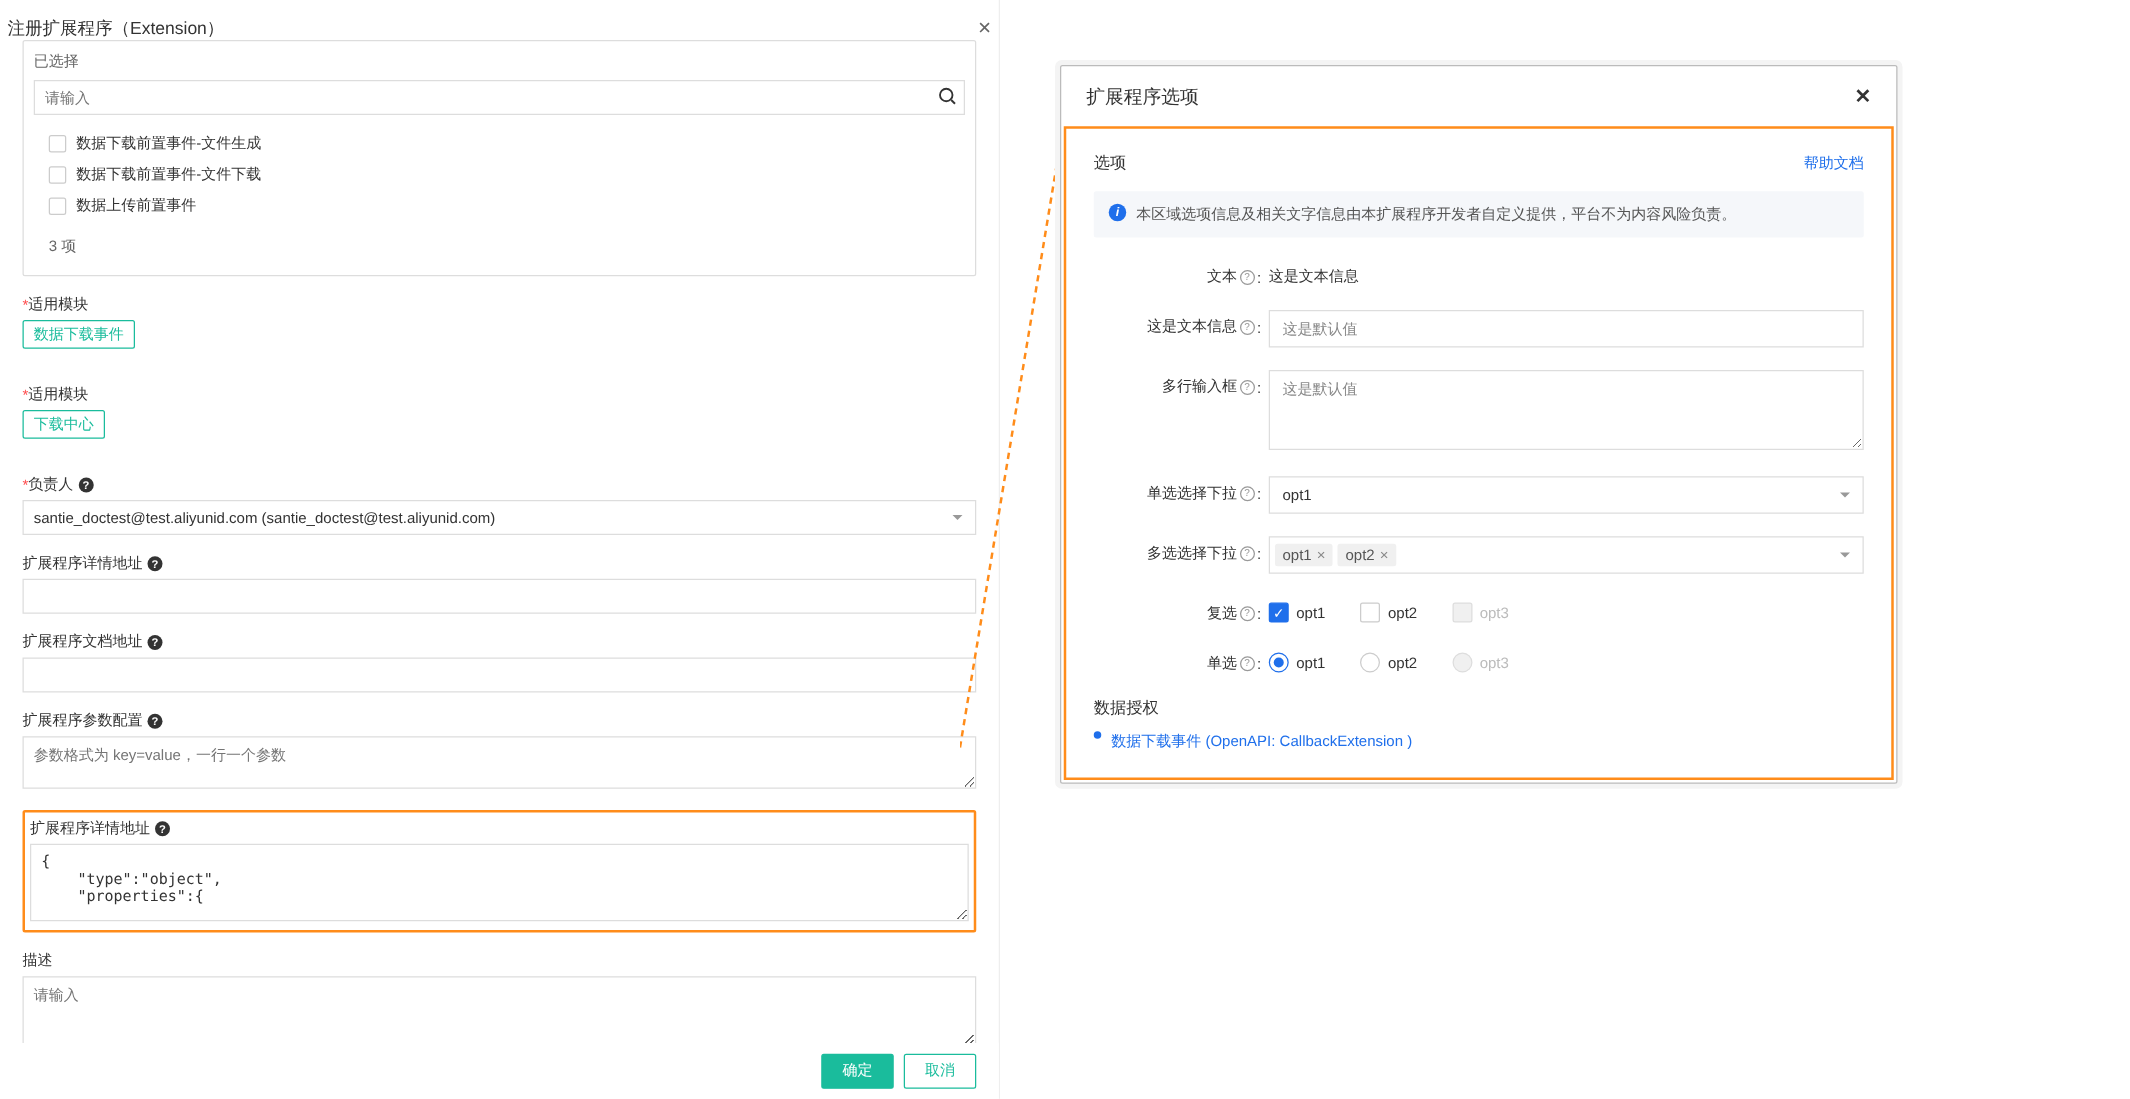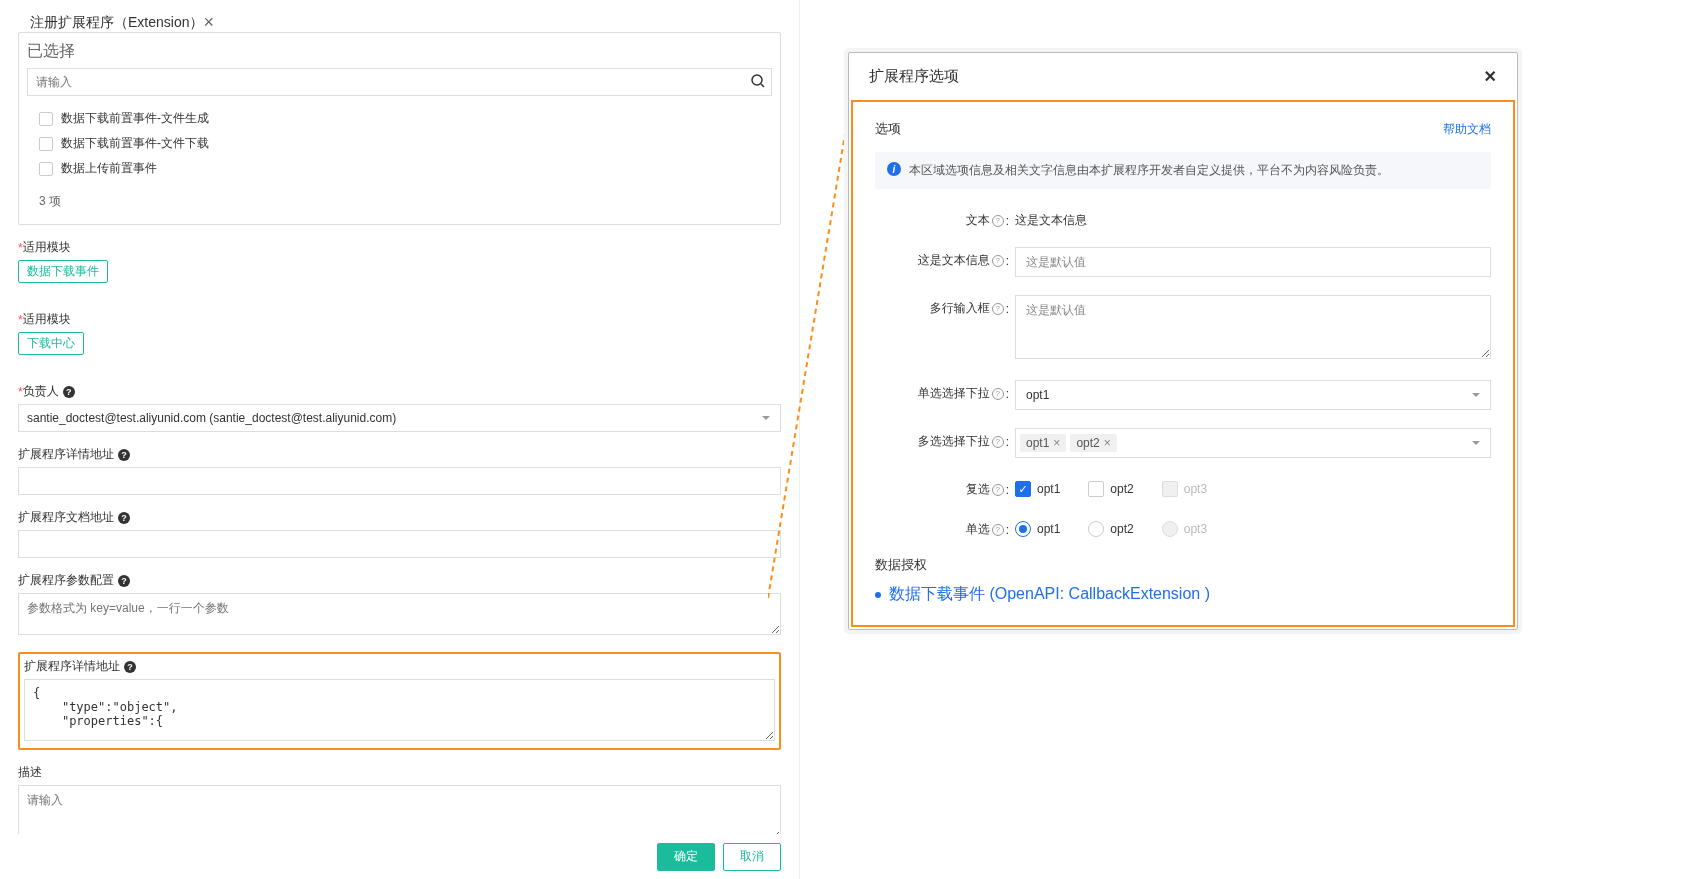--- a/index.html
+++ b/index.html
@@ -1,28 +1,28 @@
 <!DOCTYPE html>
 <html><head>
 <meta charset="utf-8">
 <style>
 * { box-sizing: border-box; margin: 0; padding: 0; }
 body { font-family: "PingFang SC", "Microsoft YaHei", Arial, sans-serif; font-size: 12px; color: #333; background: #fff; width: 1704px; height: 879px; position: relative; }
 
 
 .left-dialog { position: absolute; left: 0; top: 0; width: 800px; height: 879px; border-right: 1px solid #eee; }
-.dialog-header { display: flex; align-items: center; padding: 12px 30px; font-size: 14px; }
+.dialog-header { display: flex; justify-content: space-between; align-items: center; padding: 12px 6px; font-size: 14px; }
 .dialog-close { font-size: 18px; cursor: pointer; color: #666; }
 .dialog-body { position: absolute; top: 32px; bottom: 45px; left: 0; right: 0; overflow-y: auto; padding: 0 18px; }
 .dialog-body::-webkit-scrollbar { width: 8px; }
 .dialog-body::-webkit-scrollbar-thumb { background: #ccc; border-radius: 4px; }
 .dialog-footer { position: absolute; bottom: 0; left: 0; right: 0; height: 45px; display: flex; justify-content: flex-end; align-items: center; padding: 0 18px; background: #fff; }
 
 .select-box { border: 1px solid #ddd; border-radius: 2px; padding: 8px; margin-bottom: 14px; }
-.selected-label { font-size: 16px; color: #666; margin-bottom: 6px; }
+.selected-label { font-size: 12px; color: #666; margin-bottom: 6px; }
 .search-wrap { position: relative; margin-bottom: 10px; }
 .search-input { width: 100%; height: 28px; border: 1px solid #ddd; padding: 0 28px 0 8px; font-size: 12px; color: #999; }
 .search-icon { position: absolute; right: 6px; top: 5px; width: 16px; height: 16px; }
 .check-row { display: flex; align-items: center; padding: 4px 12px; font-size: 12px; color: #333; }
 .checkbox { width: 14px; height: 14px; border: 1px solid #ccc; border-radius: 2px; margin-right: 8px; flex-shrink: 0; }
 .count-text { padding: 6px 12px; color: #666; margin-top: 6px; }
 
 .form-label { font-size: 12px; color: #333; display: flex; align-items: center; margin-bottom: 4px; }
 .required::before { content: "* "; color: #ff4d4f; }
 .help-icon { width: 12px; height: 12px; border-radius: 50%; background: #333; color: #fff; font-size: 9px; display: inline-flex; align-items: center; justify-content: center; margin-left: 4px; font-weight: bold; }
@@ -78,21 +78,21 @@
 .cb.checked::after { content: "✓"; color: #fff; font-size: 11px; }
 .cb.disabled { background: #f0f0f0; border-color: #ddd; }
 .rb { width: 16px; height: 16px; border: 1px solid #ccc; border-radius: 50%; margin-right: 6px; display: flex; align-items: center; justify-content: center; }
 .rb.checked { border-color: #1f6feb; }
 .rb.checked::after { content: ""; width: 8px; height: 8px; background: #1f6feb; border-radius: 50%; }
 .rb.disabled { background: #f0f0f0; border-color: #ddd; }
 .disabled-text { color: #bbb; }
 
 .auth-section { margin-top: 6px; }
 .auth-title { font-size: 13px; margin-bottom: 10px; }
-.auth-item { display: flex; align-items: center; font-size: 16px; color: #1f6feb; }
+.auth-item { display: flex; align-items: flex-start; font-size: 12px; color: #1f6feb; }
 .bullet { width: 6px; height: 6px; border-radius: 50%; background: #1f6feb; margin-right: 8px; }
 </style>
 </head>
 <body>
 
 <div class="left-dialog">
   <div class="dialog-header">
     <span>注册扩展程序（Extension）</span>
     <span class="dialog-close">×</span>
   </div>

